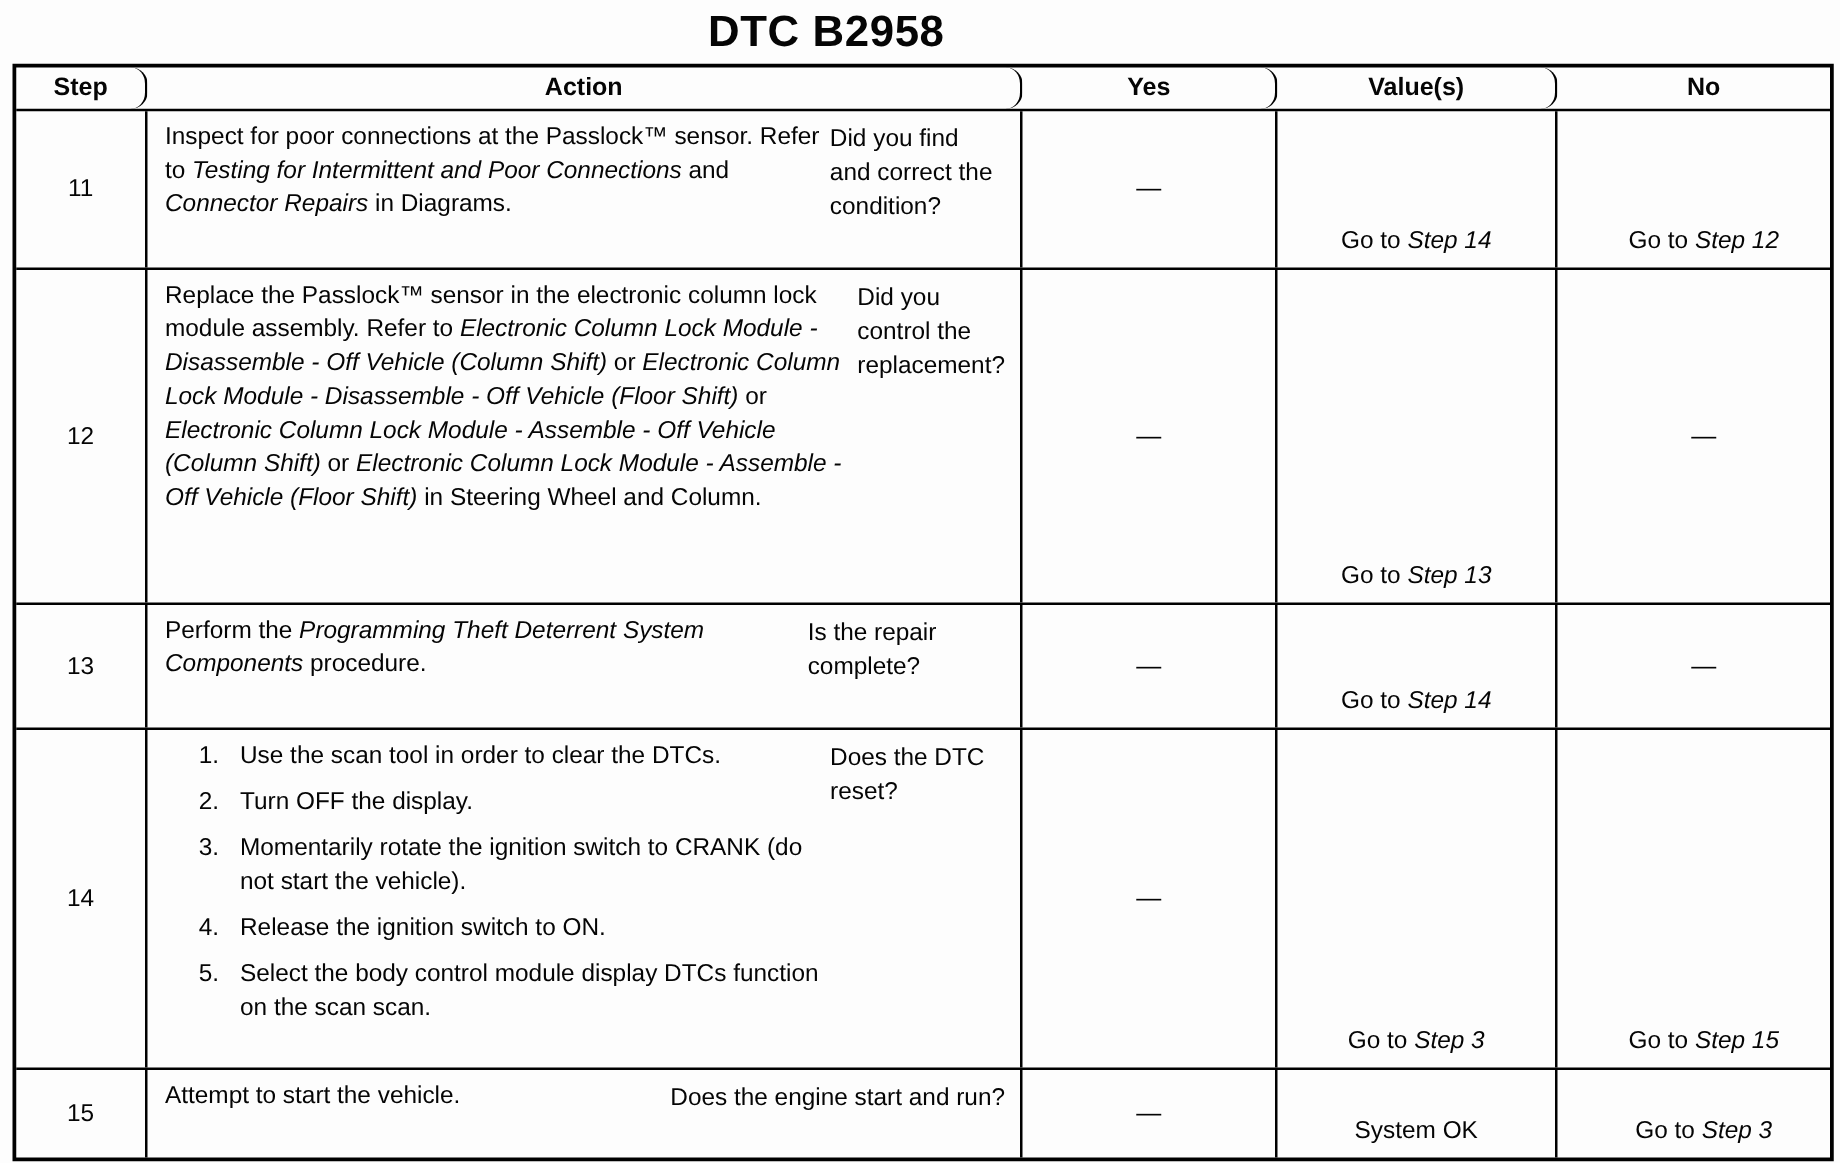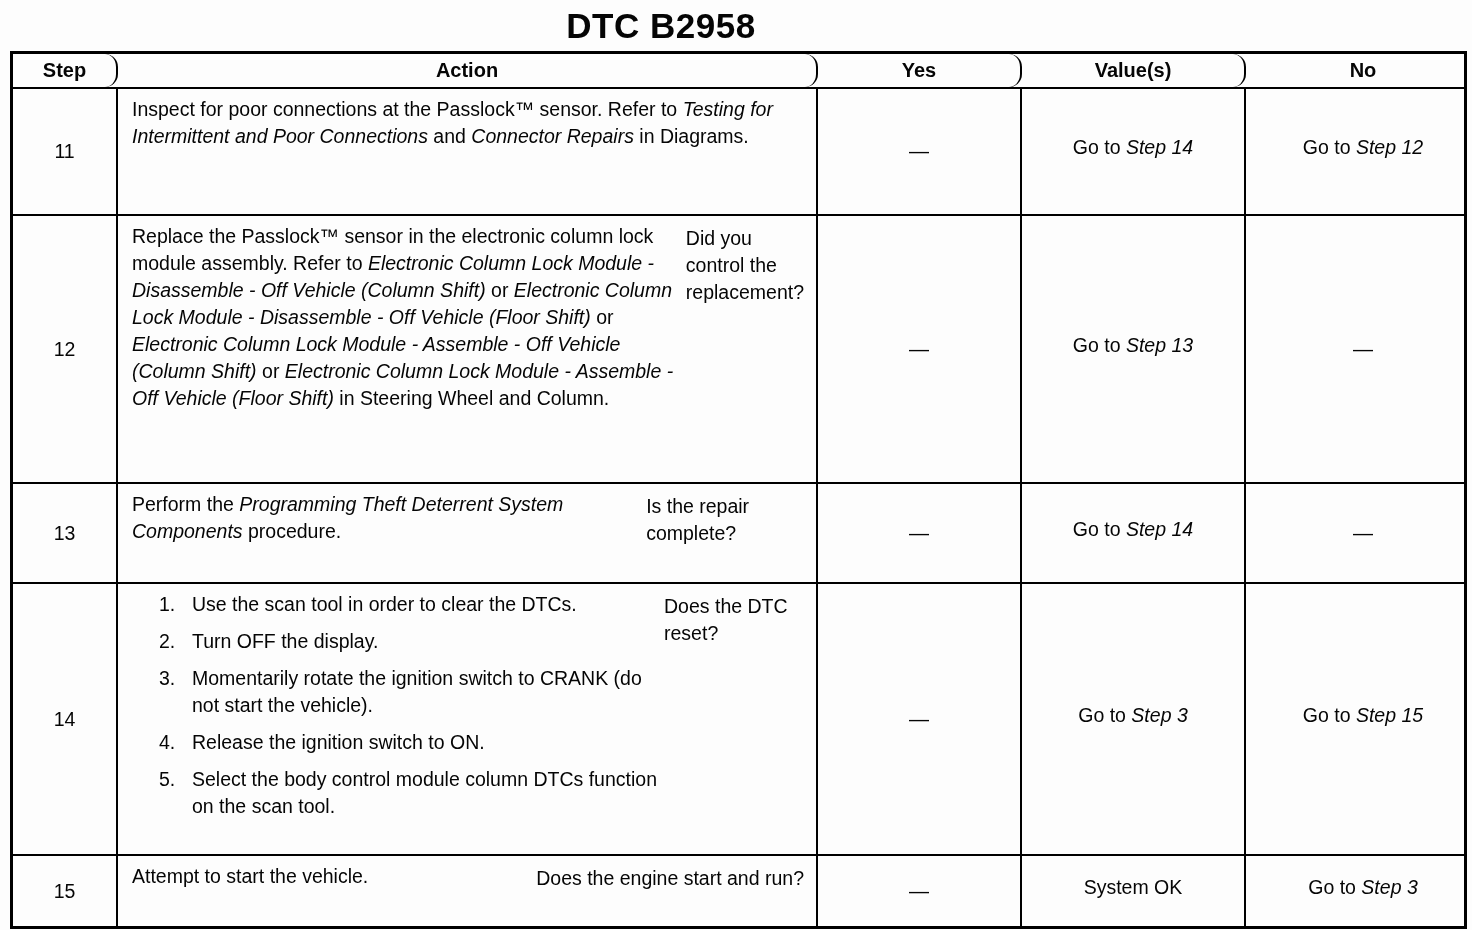--- a/index.html
+++ b/index.html
@@ -49,21 +49,21 @@
   .c-action {
     display: flex; flex-direction: row; justify-content: space-between;
     padding: 7px 12px 7px 14px;
     font-size: 19.5px; line-height: 27px;
   }
   .c-value {
     display: flex; align-items: center; justify-content: center;
     font-size: 20px;
   }
   .c-yes, .c-no {
-    display: flex; align-items: center; justify-content: center;
+    display: flex; align-items: flex-end; justify-content: center;
     padding-bottom: 8px;
     font-size: 19.5px; line-height: 27px;
   }
   .c-yes.dash, .c-no.dash { align-items: center; padding-bottom: 0; font-size: 20px; }
   .it { font-style: italic; }
   .blocks .block-p { margin: 0 0 12px 0; }
   .blocks .block-p:last-child { margin-bottom: 12px; }
   .list-item { display: flex; margin: 0 0 10px 27px; }
   .list-num { flex: none; width: 33px; }
   .list-text { flex: 1; }
@@ -82,20 +82,21 @@
     <div class="cell">Value(s)</div>
     <div class="cell">No</div>
   </div>
   <div id="rows-container">
       <div class="row r0">
         <div class="cell c-step">11</div>
         <div class="cell c-action">
           <div class="blocks">
             <div class="block-p"><span>Inspect for poor connections at the Passlock™ sensor. Refer to </span><span class="it">Testing for Intermittent and Poor Connections</span><span> and </span><span class="it">Connector Repairs</span><span> in Diagrams.</span></div>
           </div>
+          <div class="question"><span>Did you find and correct the condition?</span></div>
         </div>
         <div class="cell c-value">—</div>
         <div class="cell c-yes">
           <div class="goto"><span>Go to </span><span class="it">Step 14</span></div>
         </div>
         <div class="cell c-no">
           <div class="goto"><span>Go to </span><span class="it">Step 12</span></div>
         </div>
       </div>
       <div class="row r1">
@@ -145,21 +146,21 @@
             <div class="list-item">
               <div class="list-num">3.</div>
               <div class="list-text"><span>Momentarily rotate the ignition switch to CRANK (do not start the vehicle).</span></div>
             </div>
             <div class="list-item">
               <div class="list-num">4.</div>
               <div class="list-text"><span>Release the ignition switch to ON.</span></div>
             </div>
             <div class="list-item">
               <div class="list-num">5.</div>
-              <div class="list-text"><span>Select the body control module column DTCs function on the scan tool.</span></div>
+              <div class="list-text"><span>Select the body control module display DTCs function on the scan scan.</span></div>
             </div>
           </div>
           <div class="question"><span>Does the DTC reset?</span></div>
         </div>
         <div class="cell c-value">—</div>
         <div class="cell c-yes">
           <div class="goto"><span>Go to </span><span class="it">Step 3</span></div>
         </div>
         <div class="cell c-no">
           <div class="goto"><span>Go to </span><span class="it">Step 15</span></div>

